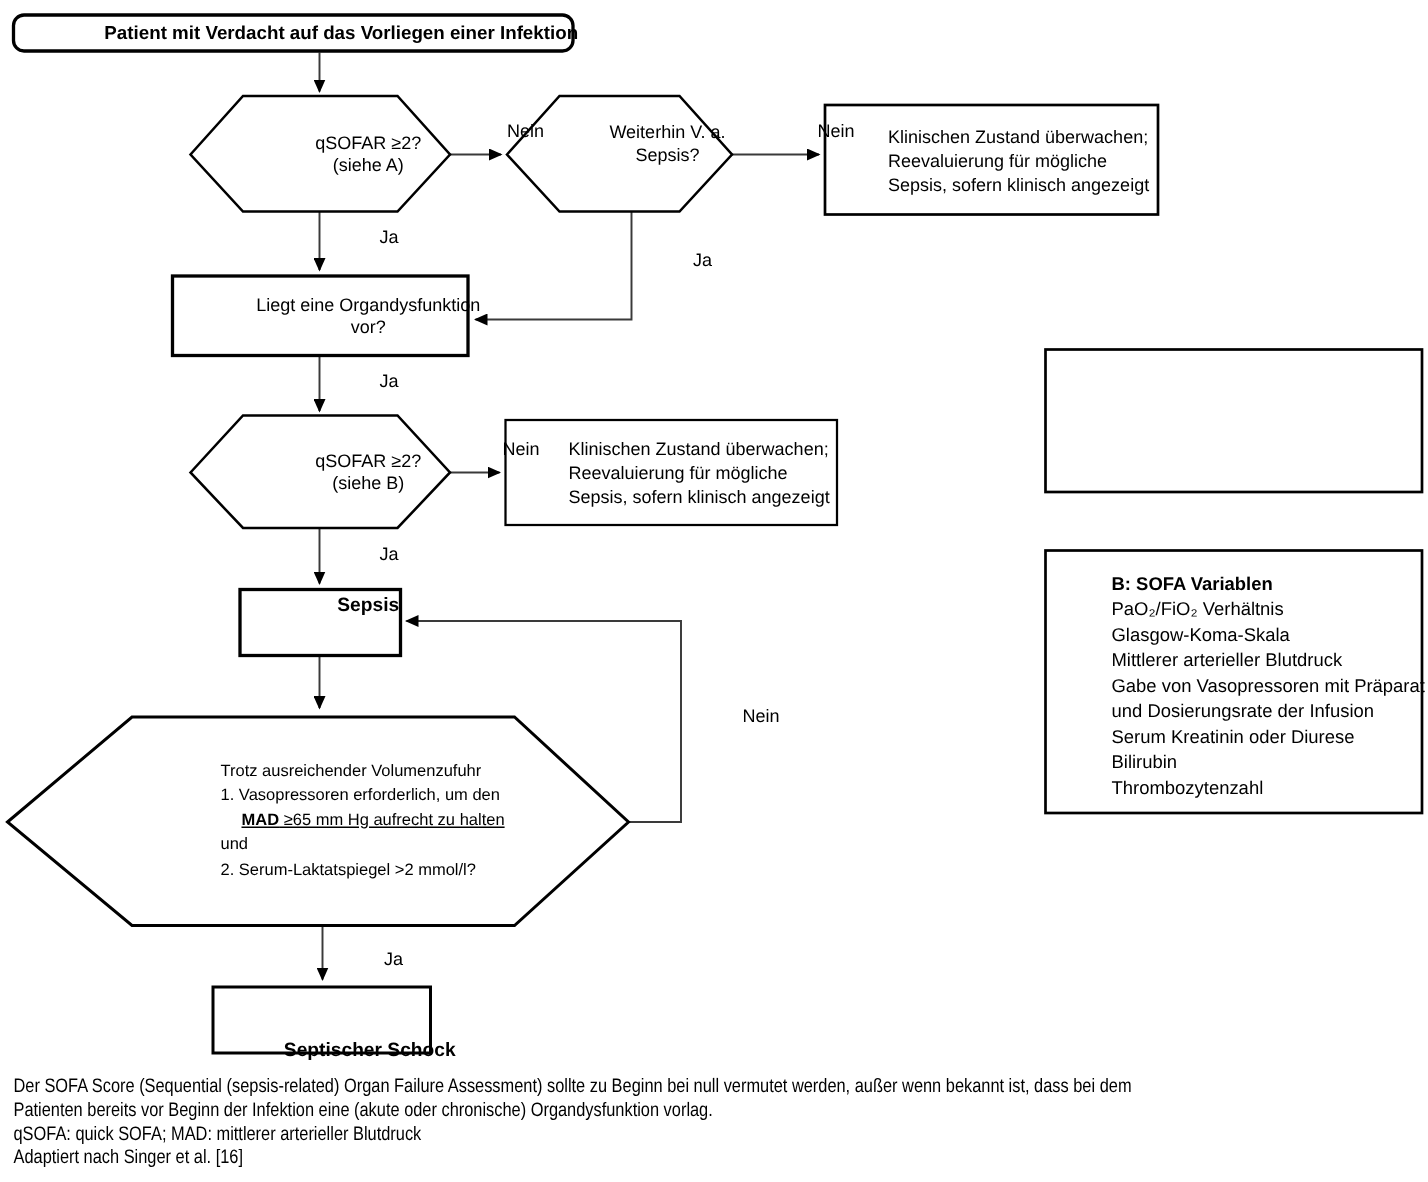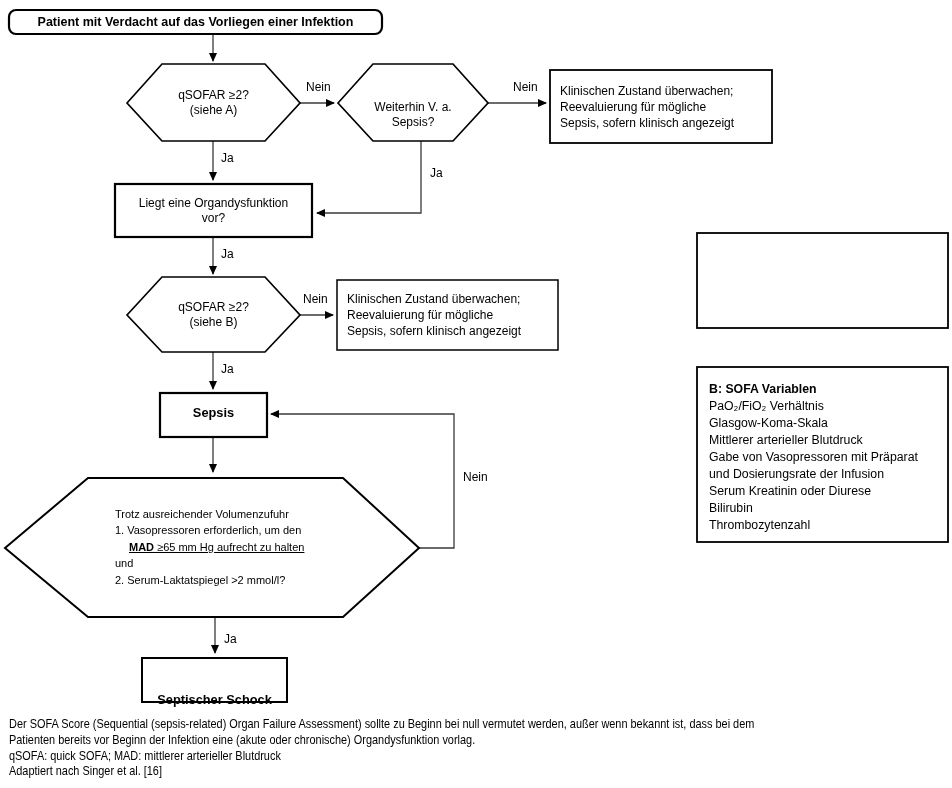--- a/index.html
+++ b/index.html
@@ -11,20 +11,21 @@
     color:#000;
     overflow:hidden;
   }
   #shapes{position:absolute;left:0;top:0;}
   .txt{
     position:absolute;
     font-size:12px;
     line-height:15px;
     color:#000;
     white-space:nowrap;
+    padding-left:32px;
   }
   .center{text-align:center;}
   .bold{font-weight:bold;}
   .vcenter{display:flex;flex-direction:column;justify-content:center;}
   .hcenter{align-items:center;}
   .boxtext{line-height:16px;}
   .sidebox{line-height:17px;font-size:12.3px;}
   .shock-lines div{line-height:16.4px;font-size:11px;margin-left:16px;}
   .indent{padding-left:14px;text-decoration:underline;}
   .edge-label{font-size:12px;text-align:center;}
@@ -81,21 +82,21 @@
 
   <div class="txt center bold vcenter hcenter" style="left:9px;top:10px;width:373px;height:24px;font-size:12.5px;">
     <div>Patient mit Verdacht auf das Vorliegen einer Infektion</div>
   </div>
 
   <div class="txt center vcenter hcenter" style="left:127px;top:64px;width:173px;height:77px;">
     <div>qSOFAR ≥2?</div>
     <div>(siehe A)</div>
   </div>
 
-  <div class="txt center vcenter hcenter" style="left:338px;top:76px;width:150px;height:77px;text-align:right;">
+  <div class="txt center vcenter hcenter" style="left:338px;top:57px;width:150px;height:77px;text-align:right;">
     <div>Weiterhin V. a.</div>
     <div>Sepsis?</div>
   </div>
 
   <div class="txt vcenter boxtext" style="left:560px;top:70px;width:212px;height:73px;">
     <div>Klinischen Zustand überwachen;</div>
     <div>Reevaluierung für mögliche</div>
     <div>Sepsis, sofern klinisch angezeigt</div>
   </div>
 
@@ -108,21 +109,21 @@
     <div>qSOFAR ≥2?</div>
     <div>(siehe B)</div>
   </div>
 
   <div class="txt vcenter boxtext" style="left:347px;top:280px;width:211px;height:70px;">
     <div>Klinischen Zustand überwachen;</div>
     <div>Reevaluierung für mögliche</div>
     <div>Sepsis, sofern klinisch angezeigt</div>
   </div>
 
-  <div class="txt center bold vcenter hcenter" style="left:160px;top:390px;width:107px;height:44px;font-size:12.8px;">
+  <div class="txt center bold vcenter hcenter" style="left:160px;top:380px;width:107px;height:44px;font-size:12.8px;">
     <div>Sepsis</div>
   </div>
 
   <div class="txt shock-lines" style="left:99px;top:506px;width:280px;">
     <div>Trotz ausreichender Volumenzufuhr</div>
     <div>1. Vasopressoren erforderlich, um den</div>
     <div class="indent"><span class="bold">MAD</span><span> ≥65 mm Hg aufrecht zu halten</span></div>
     <div>und</div>
     <div>2. Serum-Laktatspiegel &gt;2 mmol/l?</div>
   </div>

